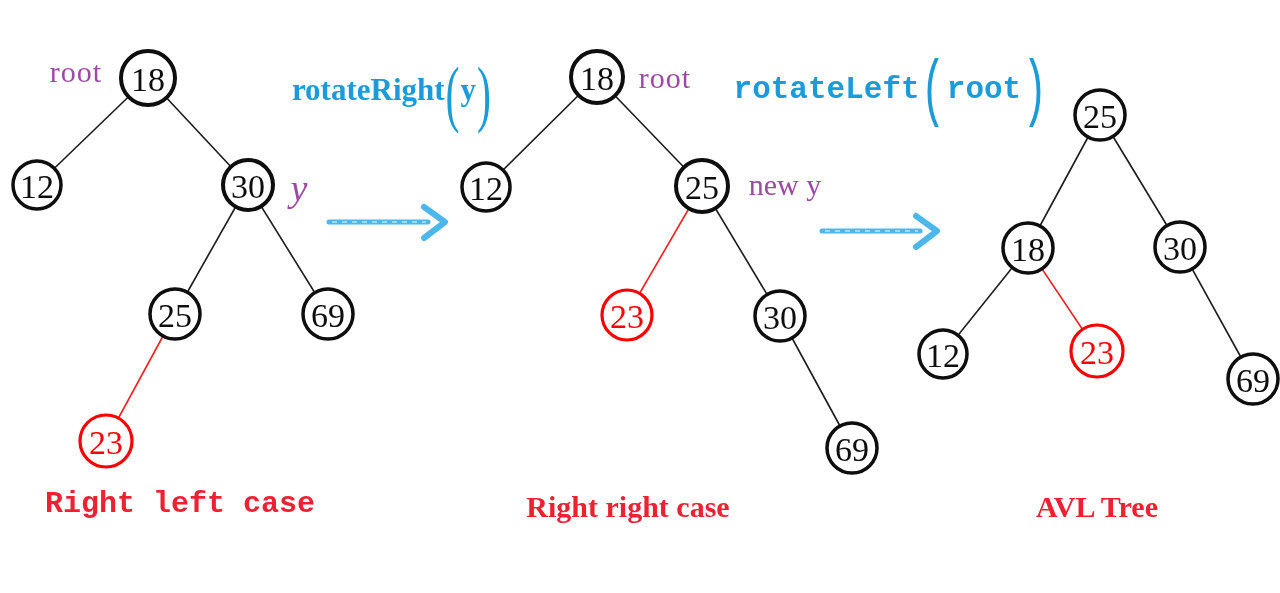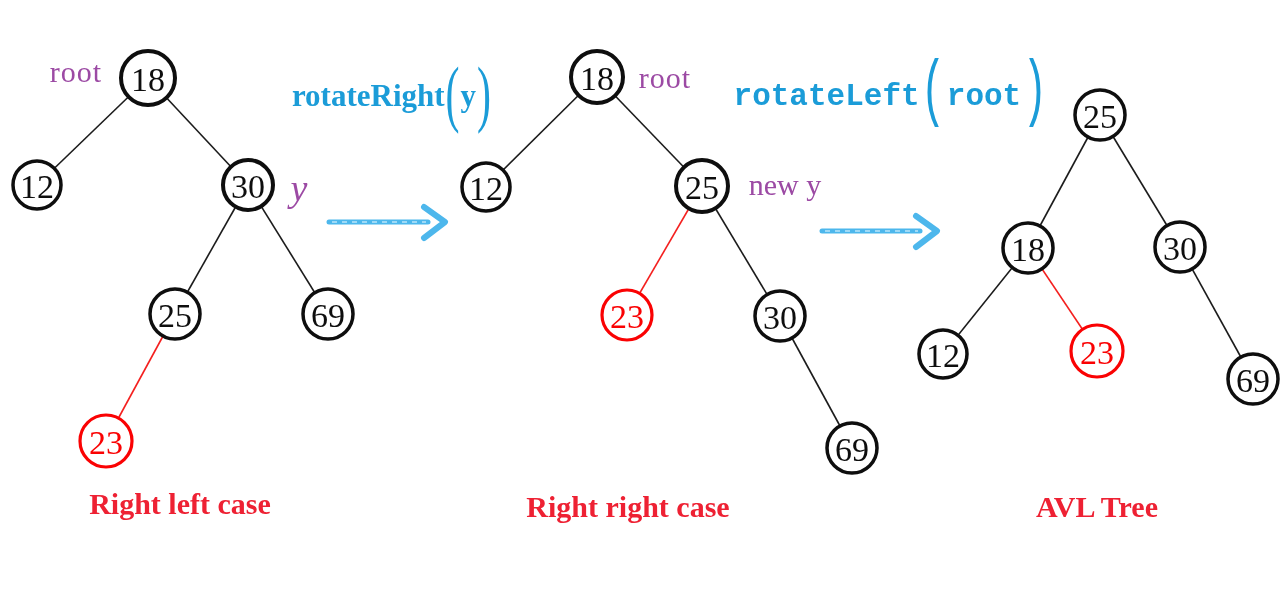--- a/index.html
+++ b/index.html
@@ -5,40 +5,40 @@
   html,body{margin:0;padding:0;background:#fff;}
   .stage{
     position:relative;width:1280px;height:593px;background:#ffffff;overflow:hidden;
     font-family:"Liberation Serif", serif;
   }
   .stage svg{position:absolute;left:0;top:0;}
   .overlay-label{position:absolute;transform:translate(-50%,-50%);white-space:nowrap;}
   .purple-note{color:var(--purple);}
   .rotate-call{
     position:absolute;transform:translate(-50%,-50%);
-    display:flex;align-items:flex-end;
+    display:flex;align-items:flex-start;
     color:var(--blue-text);font-weight:bold;font-size:31px;letter-spacing:0px;
   }
   .rotate-call .paren{
     font-weight:normal;font-size:42px;line-height:1;
     transform:scaleY(1.75);padding:0 1px;display:inline-block;
   }
   .rotate-call .arg{font-weight:bold;}
   .caption{
     position:absolute;transform:translate(-50%,-50%);
     font-weight:bold;font-size:30px;color:var(--caption-red);white-space:nowrap;
   }
   
   #rotate-right-label{left:392px;top:93px;}
   #rotate-left-label{left:891px;top:93px;font-family:Liberation Mono, monospace;}
   #tree1-root-note{left:76px;top:72px;font-size:30px;letter-spacing:1px;}
   #tree1-y-note{left:299px;top:188px;font-size:38px;font-style:italic;}
   #tree2-root-note{left:665px;top:78px;font-size:30px;letter-spacing:1px;}
   #tree2-newy-note{left:785px;top:185px;font-size:30px;}
-  #caption-tree1{left:180px;top:504px;}
+  #caption-tree1{left:180px;top:504px;font-family:Liberation Mono, monospace;}
   #caption-tree2{left:628px;top:507px;}
   #caption-tree3{left:1097px;top:507px;}
 </style>
 </head>
 <body>
 
 <div class="stage">
 
   <svg id="diagram-svg" width="1280" height="593" viewBox="0 0 1280 593">
       <line x1="148" y1="78" x2="37" y2="185" stroke="#1c1c1c" stroke-width="1.6"></line>

